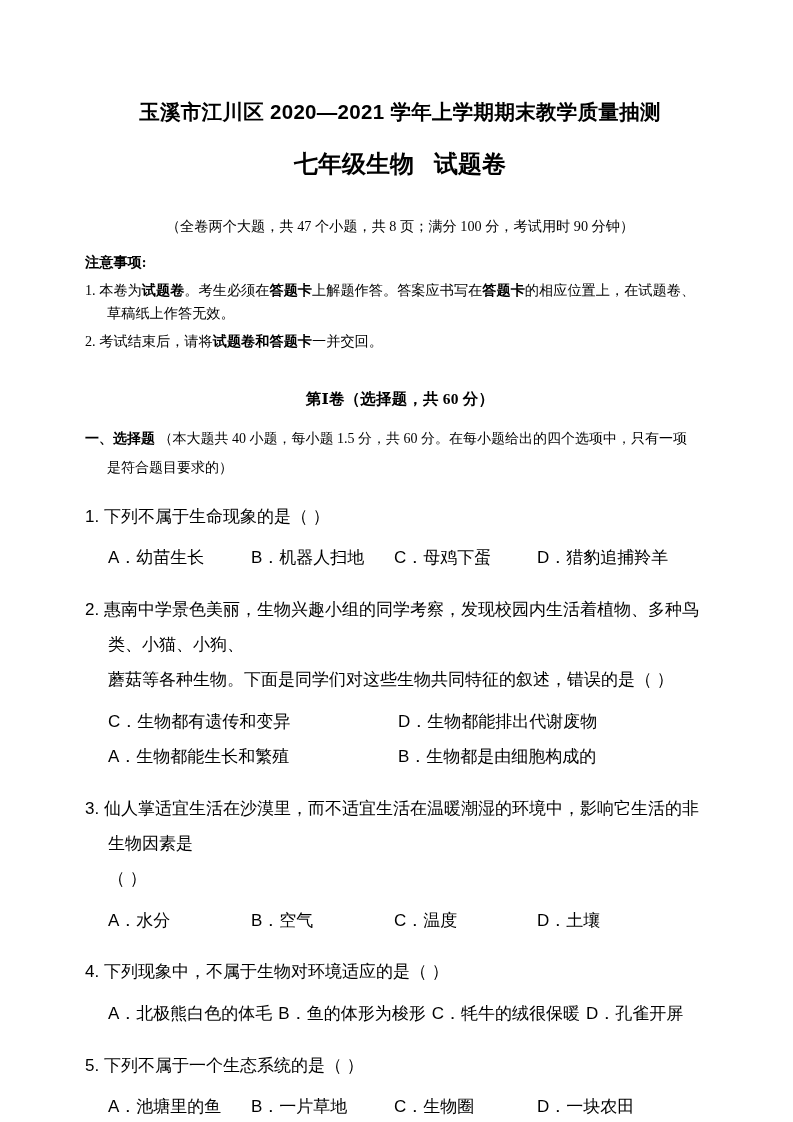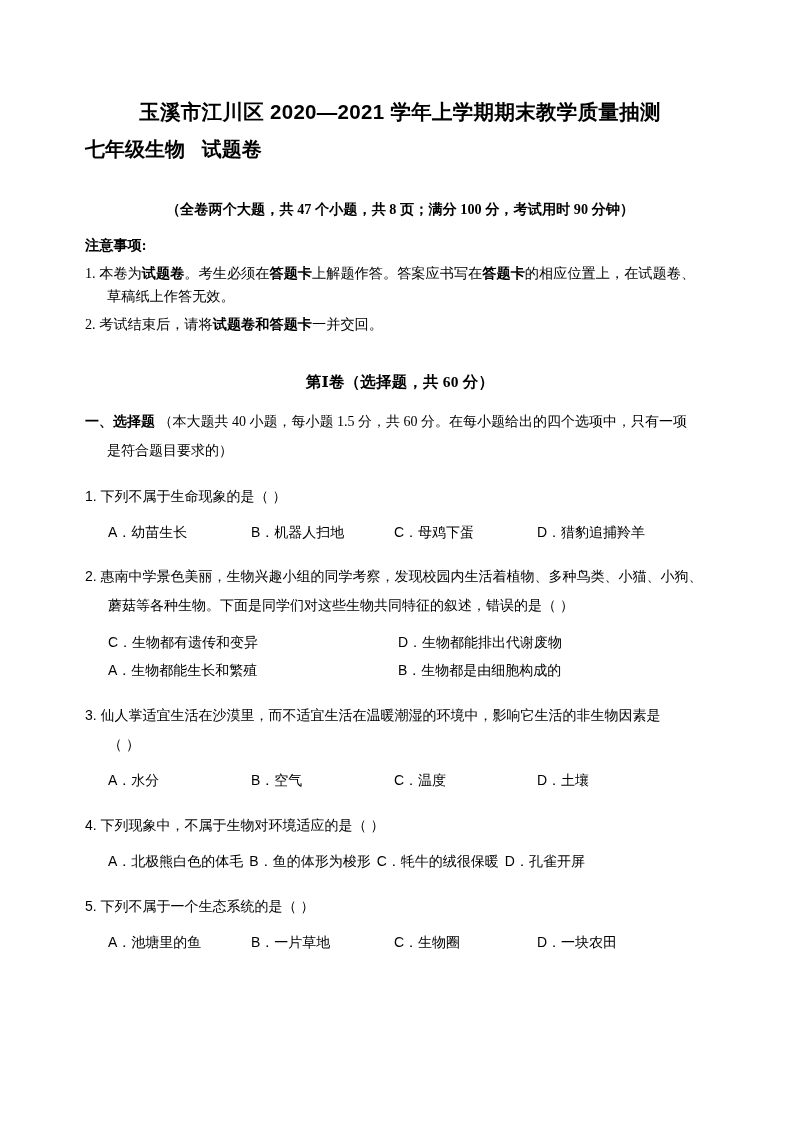--- a/index.html
+++ b/index.html
@@ -41,35 +41,34 @@
     text-align: center;
     letter-spacing: 0.3px;
     margin: 0;
     padding-top: 100px;
     line-height: 1.2;
     white-space: nowrap;
   }
   .doc-subtitle {
     font-family: "Liberation Sans", "DejaVu Sans", sans-serif;
     font-weight: bold;
-    font-size: 20px;
-    text-align: left;
-    margin: 0;
+    font-size: 24px;
+    text-align: center;
+    margin: 12px;
     padding-top: 12px;
     line-height: 1.25;
     white-space: pre;
   }
   .doc-meta {
     font-family: "Liberation Serif", "DejaVu Serif", serif;
     font-size: 14.2px;
     text-align: center;
     margin: 16px;
     padding-top: 22px;
     line-height: 1.4;
-    font-weight: bold;
   }
 
   
   .notice {
     margin-top: 14px;
   }
   .notice-title {
     font-family: "Liberation Serif", "DejaVu Serif", serif;
     font-weight: bold;
     font-size: 14.2px;
@@ -116,21 +115,21 @@
   }
   .bigsec .cont {
     display: block;
     text-indent: 0;
     padding-left: 0;
   }
 
   
   .q {
     font-family: "Liberation Sans", "DejaVu Sans", sans-serif;
-    font-size: 14px;
+    font-size: 17px;
     margin: 0;
     padding-top: 16px;
   }
   .q-stem {
     line-height: 2.08;
     padding-left: 23px;
     text-indent: -23px;
     margin: 0;
   }
   .q-stem .cont {

